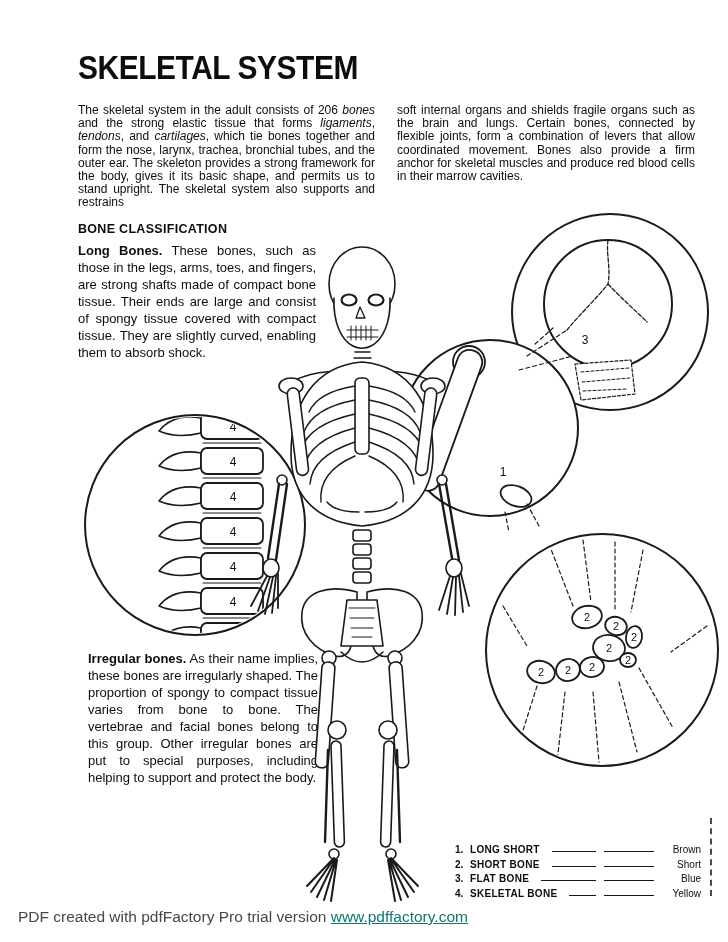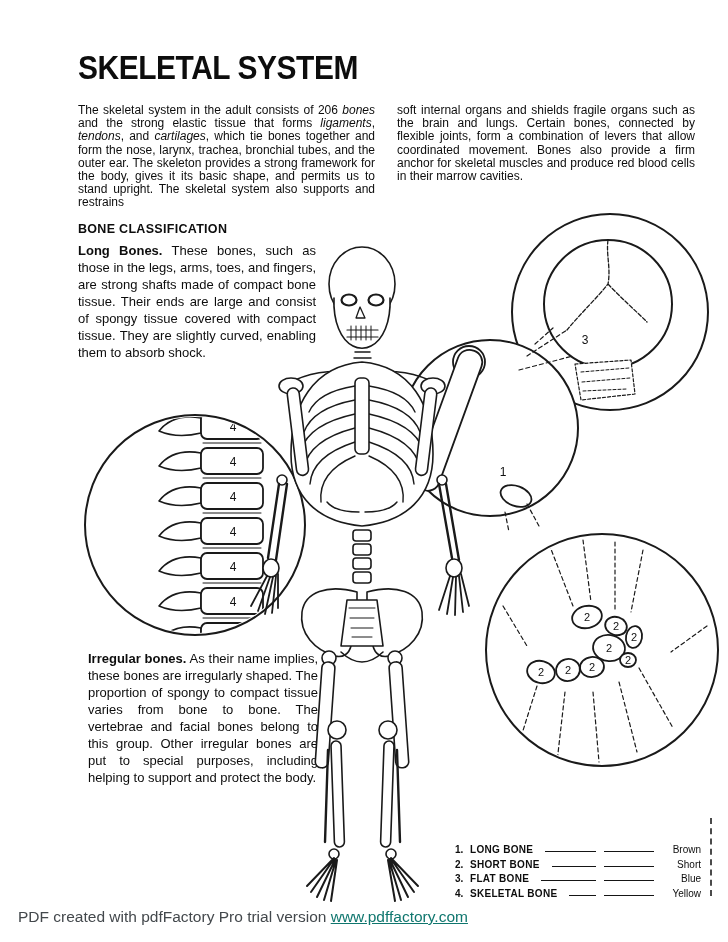--- a/index.html
+++ b/index.html
@@ -218,21 +218,21 @@
         <path d="M364,274 L377,348 M371,274 L384,350" stroke-width="2.4"></path>
         <ellipse cx="379" cy="358" rx="8" ry="9" fill="#fff"></ellipse>
         <path d="M375,366 L364,400 M378,367 L372,404 M381,367 L380,405 M384,366 L388,402 M386,364 L394,396" stroke-width="1.8"></path>
       </g>
     </g>
   </svg>
 
   <div class="legend">
     <div class="legend-row">
       <span class="lg-num">1.</span>
-      <span class="lg-label">LONG BONE</span>
+      <span class="lg-label">LONG SHORT</span>
       <span class="lg-line1"></span>
       <span class="lg-line2"></span>
       <span class="lg-color">Brown</span>
     </div>
     <div class="legend-row">
       <span class="lg-num">2.</span>
       <span class="lg-label">SHORT BONE</span>
       <span class="lg-line1"></span>
       <span class="lg-line2"></span>
       <span class="lg-color">Short</span>

